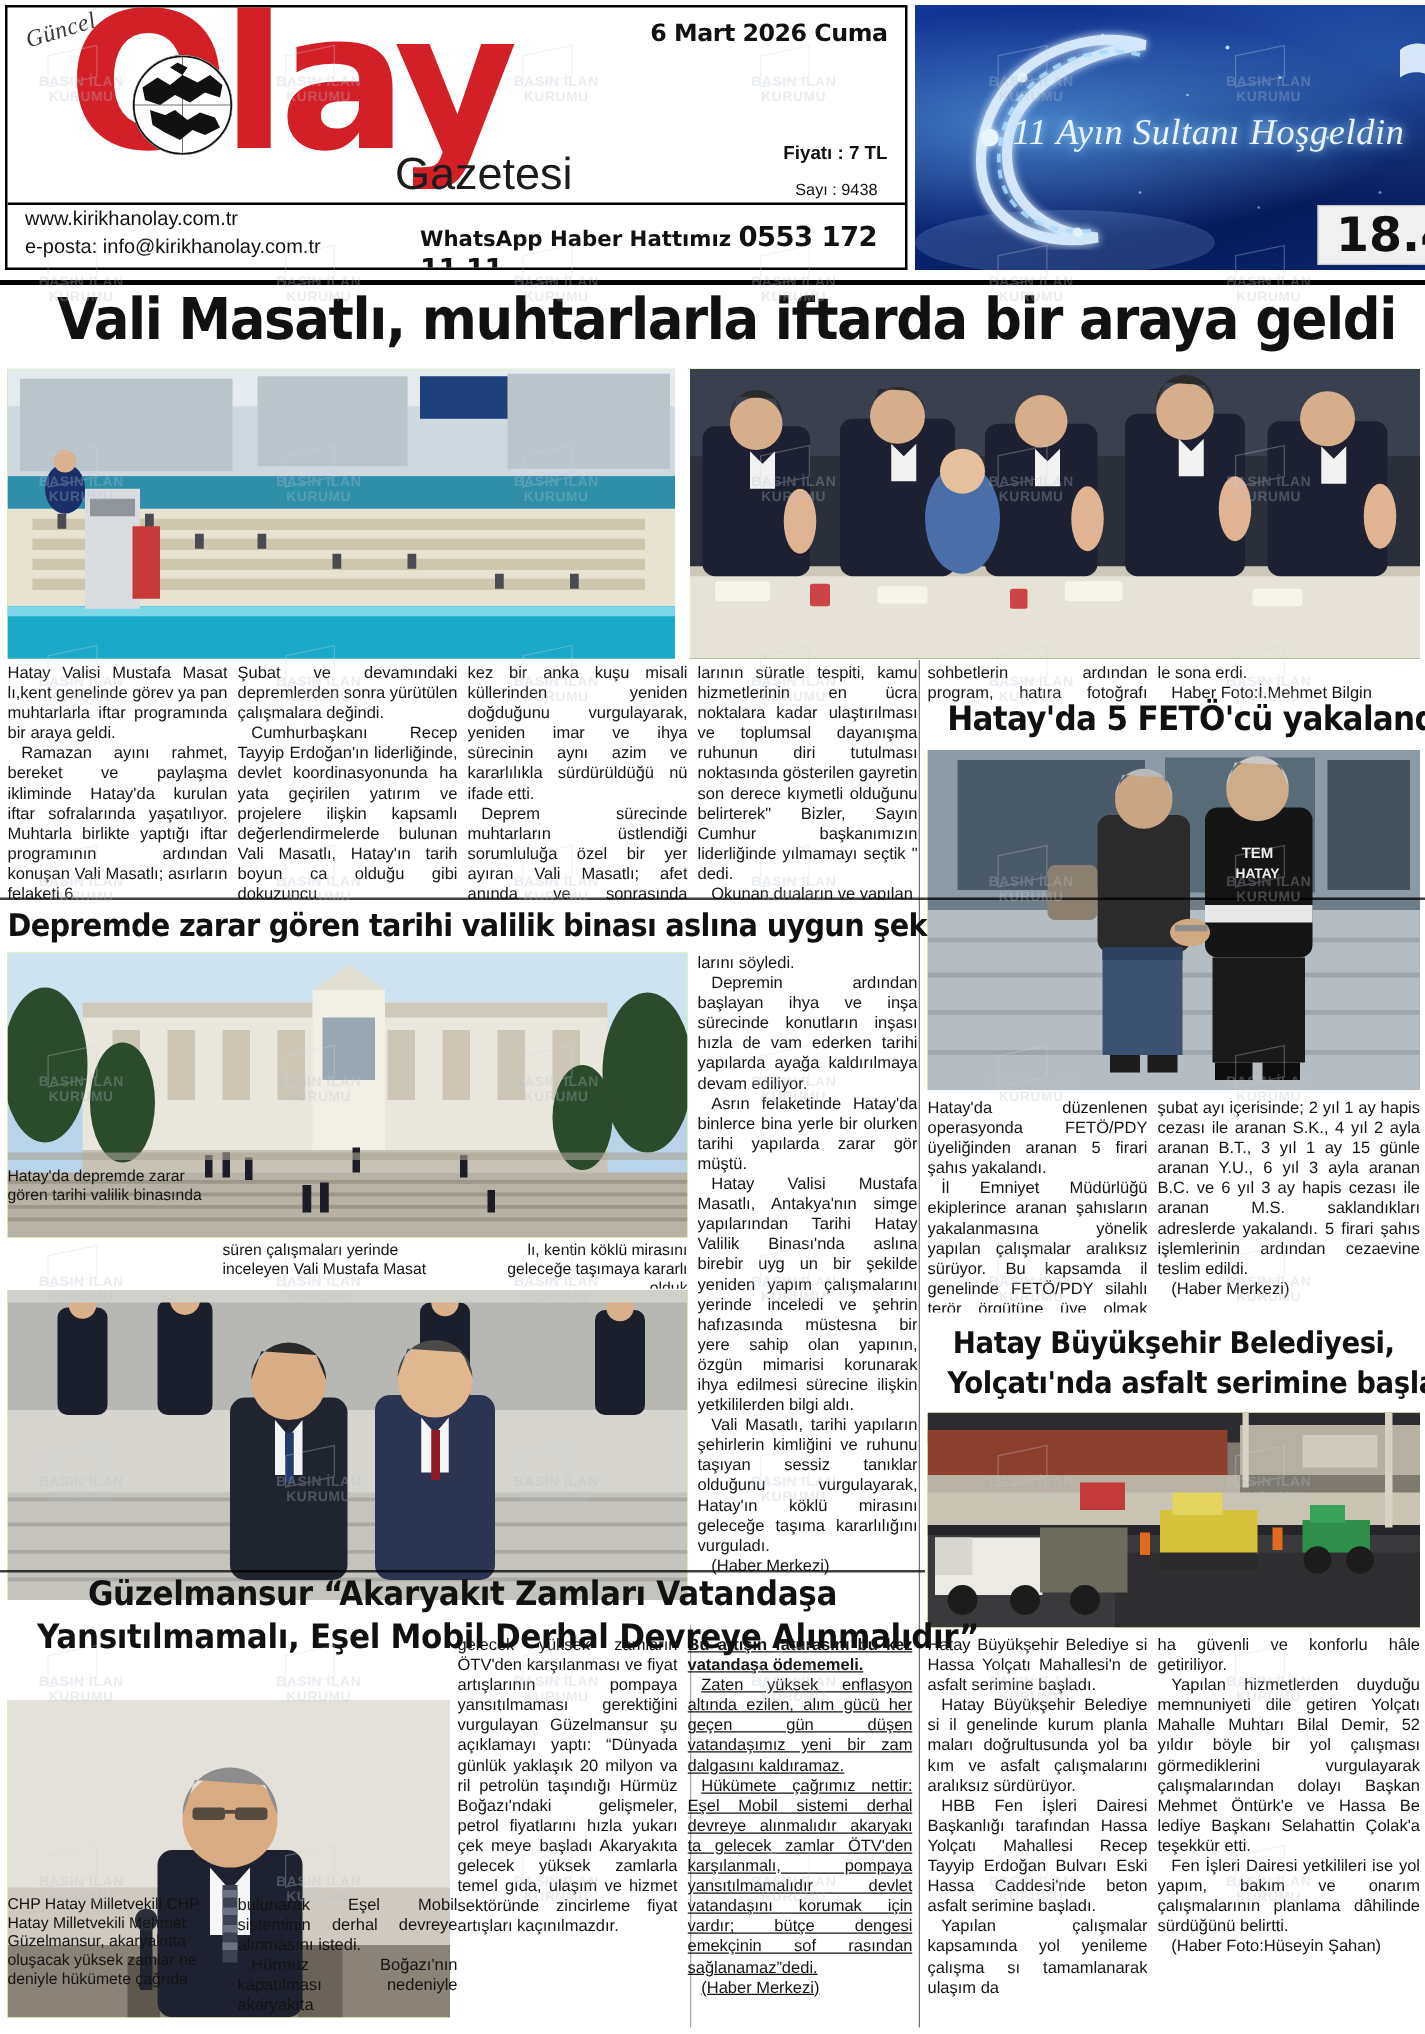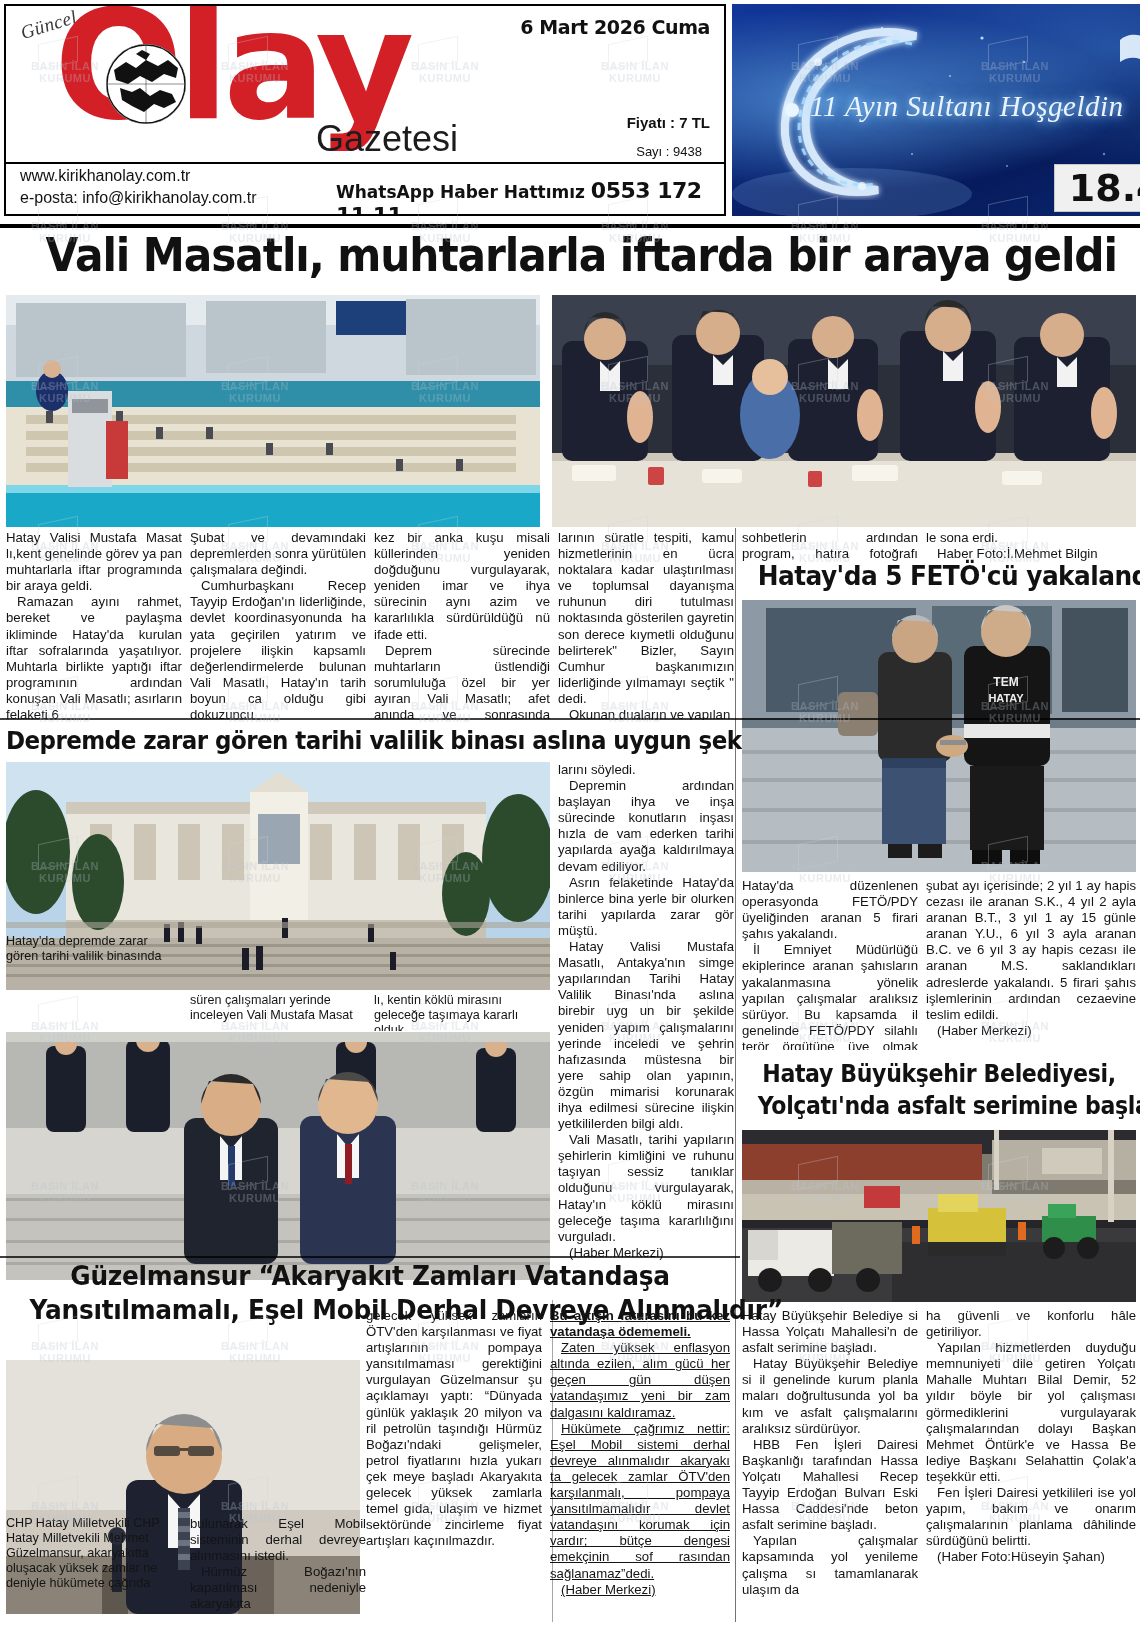--- a/index.html
+++ b/index.html
@@ -381,22 +381,22 @@
         <rect x="362" y="162" width="6" height="18"></rect>
           <rect x="236" y="186" width="7" height="22"></rect>
         <rect x="250" y="184" width="7" height="24"></rect>
           <rect x="384" y="190" width="6" height="18"></rect>
       </g>
       <rect x="0" y="160" width="544" height="6" fill="#a8a396" opacity=".6"></rect>
     </svg>
   </div>
 
   <div class="cap" style="left:6px;top:934px;width:176px;height:38px;">Hatay'da depremde zarar gören tarihi valilik binasında</div>
-  <div class="cap" style="left:190px;top:993px;width:176px;height:38px;">süren çalışmaları yerinde inceleyen Vali Mustafa Masat</div>
-  <div class="cap" style="left:374px;top:993px;width:176px;height:38px;">lı, kentin köklü mirasını geleceğe taşımaya kararlı olduk</div>
+  <div class="cap" style="left:178px;top:993px;width:176px;height:38px;">süren çalışmaları yerinde inceleyen Vali Mustafa Masat</div>
+  <div class="cap" style="left:374px;top:993px;width:176px;height:38px;text-align:right;">lı, kentin köklü mirasını geleceğe taşımaya kararlı olduk</div>
 
   <div class="photo" style="left:6px;top:1032px;width:544px;height:248px;">
     <svg width="544" height="248" viewBox="0 0 544 248" preserveAspectRatio="none">
       <rect width="544" height="248" fill="#cbcbc6"></rect>
       <rect x="0" y="0" width="544" height="96" fill="#b7b8b4"></rect>
       <rect x="0" y="96" width="544" height="66" fill="#d6d5cf"></rect>
       <rect x="0" y="162" width="544" height="86" fill="#c4c3bd"></rect>
       <g fill="#aaa9a3">
         <rect x="0" y="166" width="544" height="3"></rect>
           <rect x="0" y="186" width="544" height="3"></rect>

